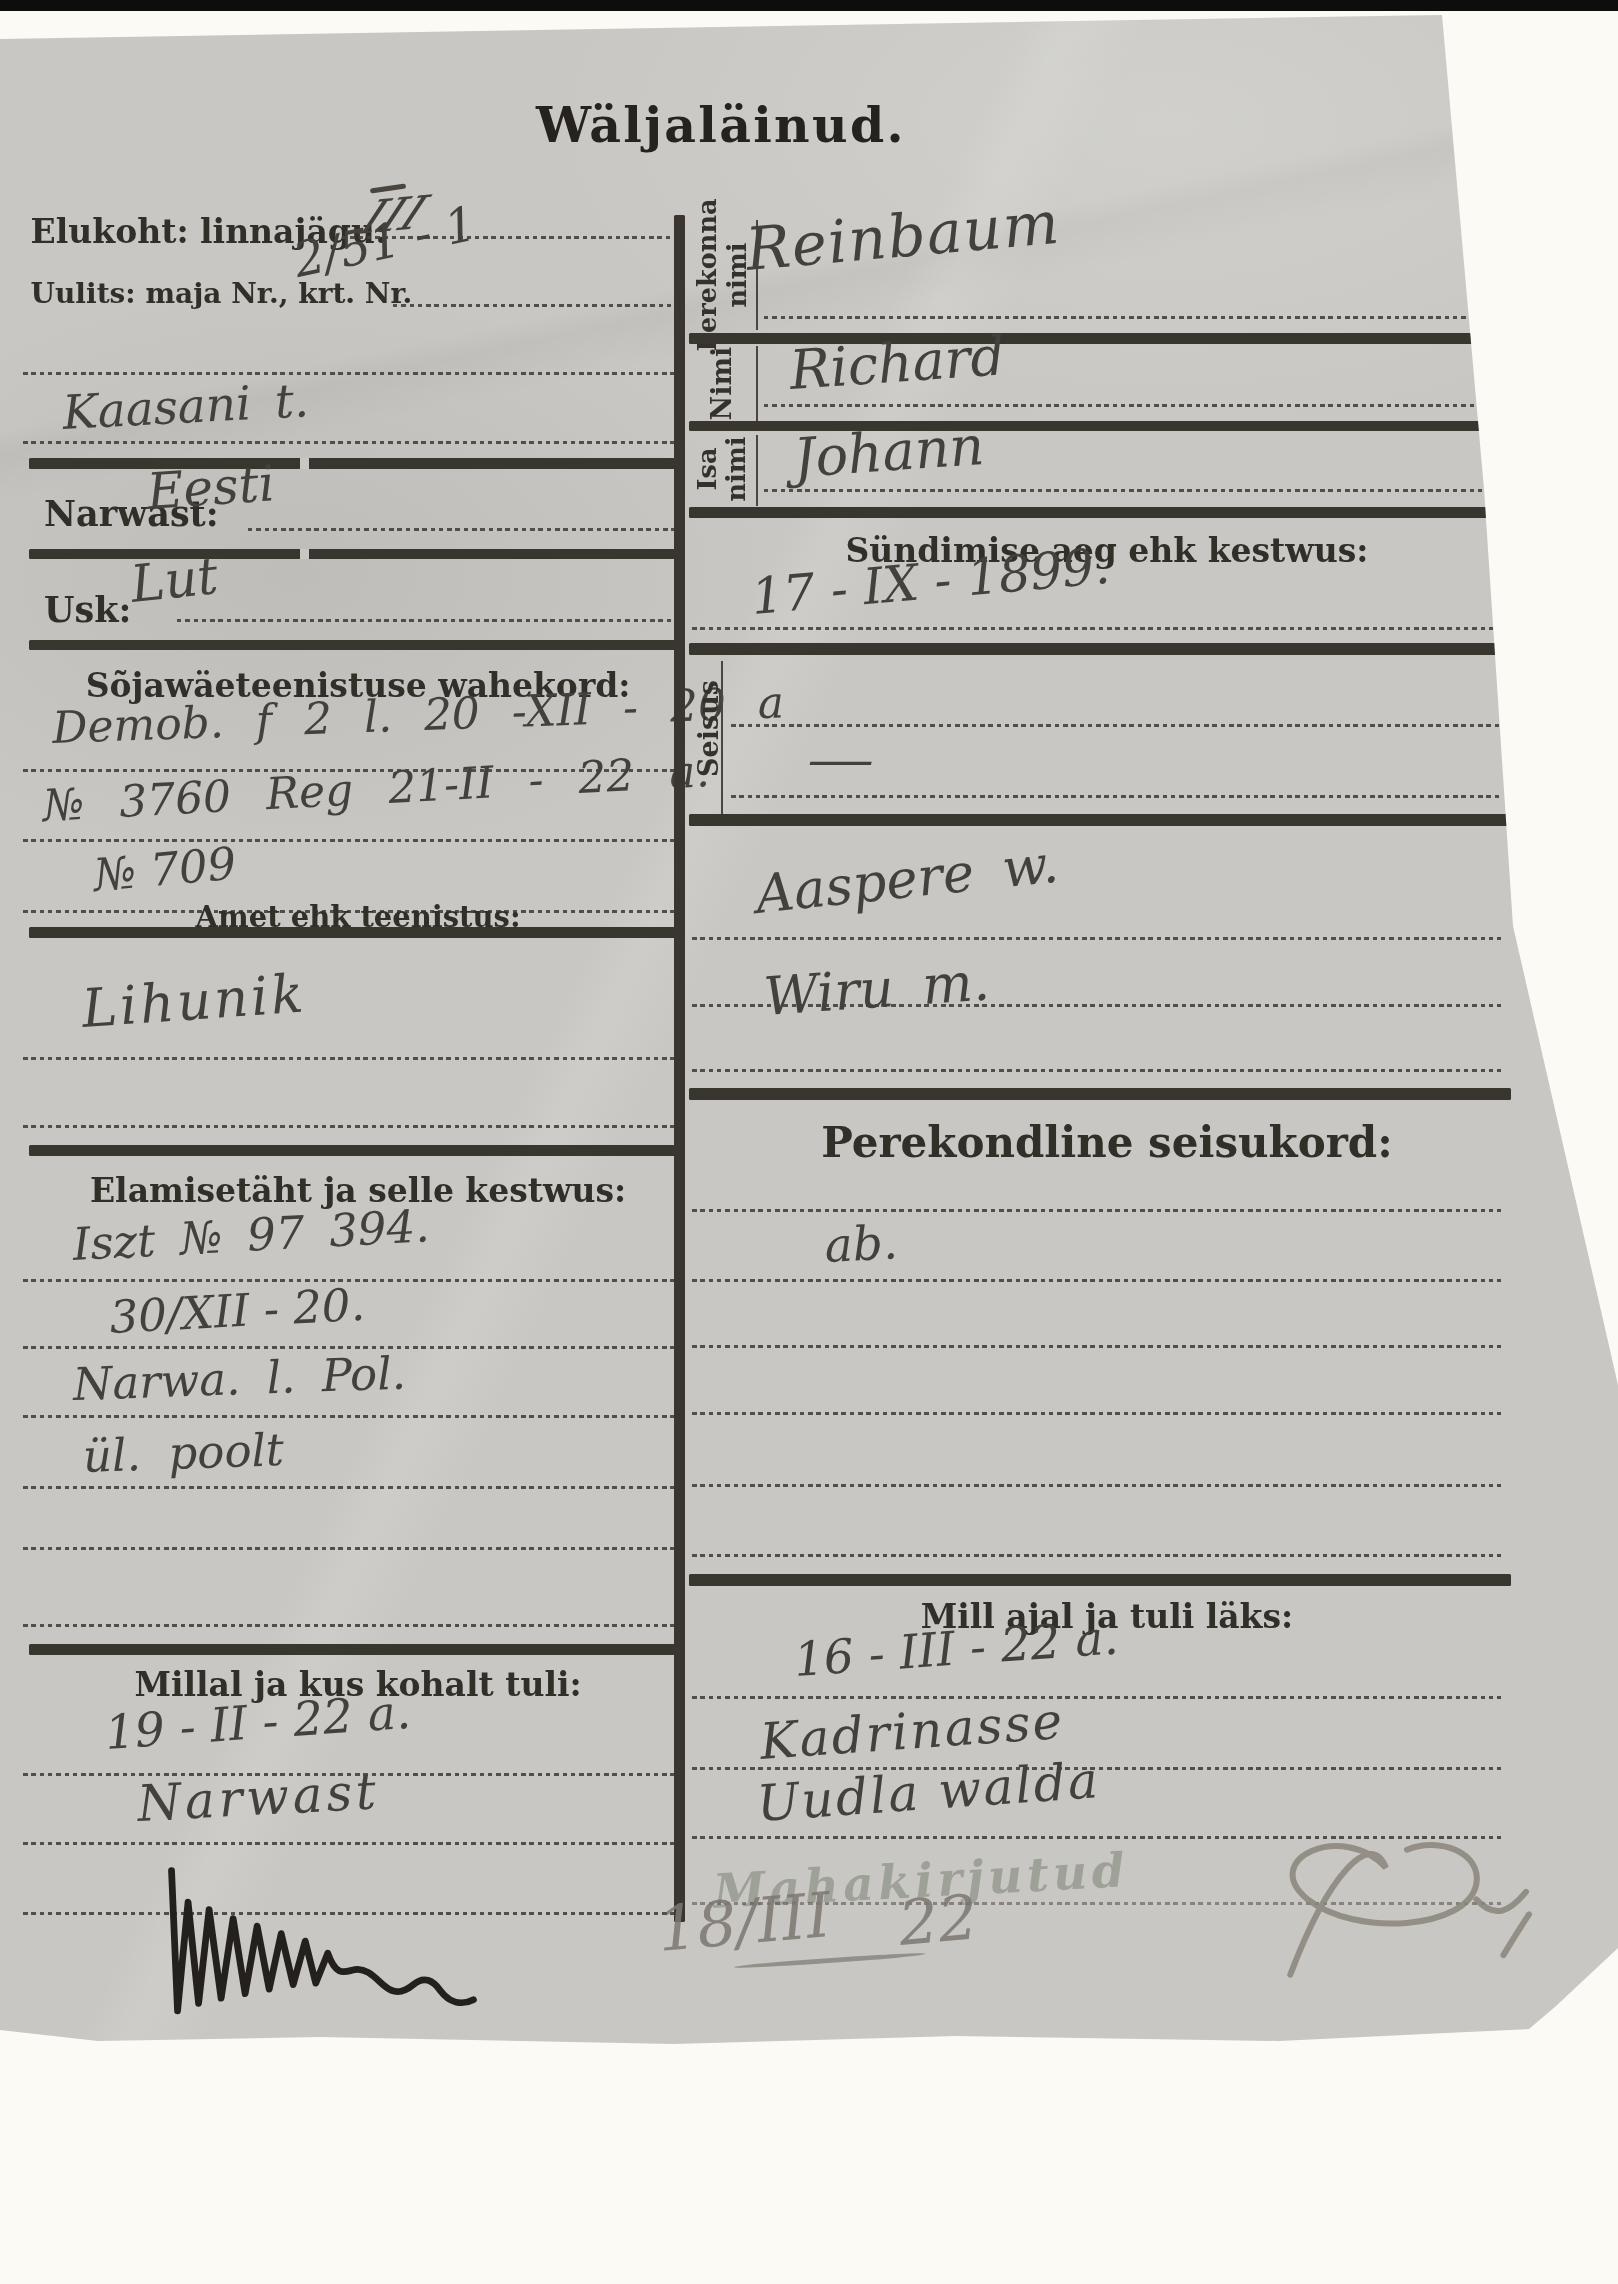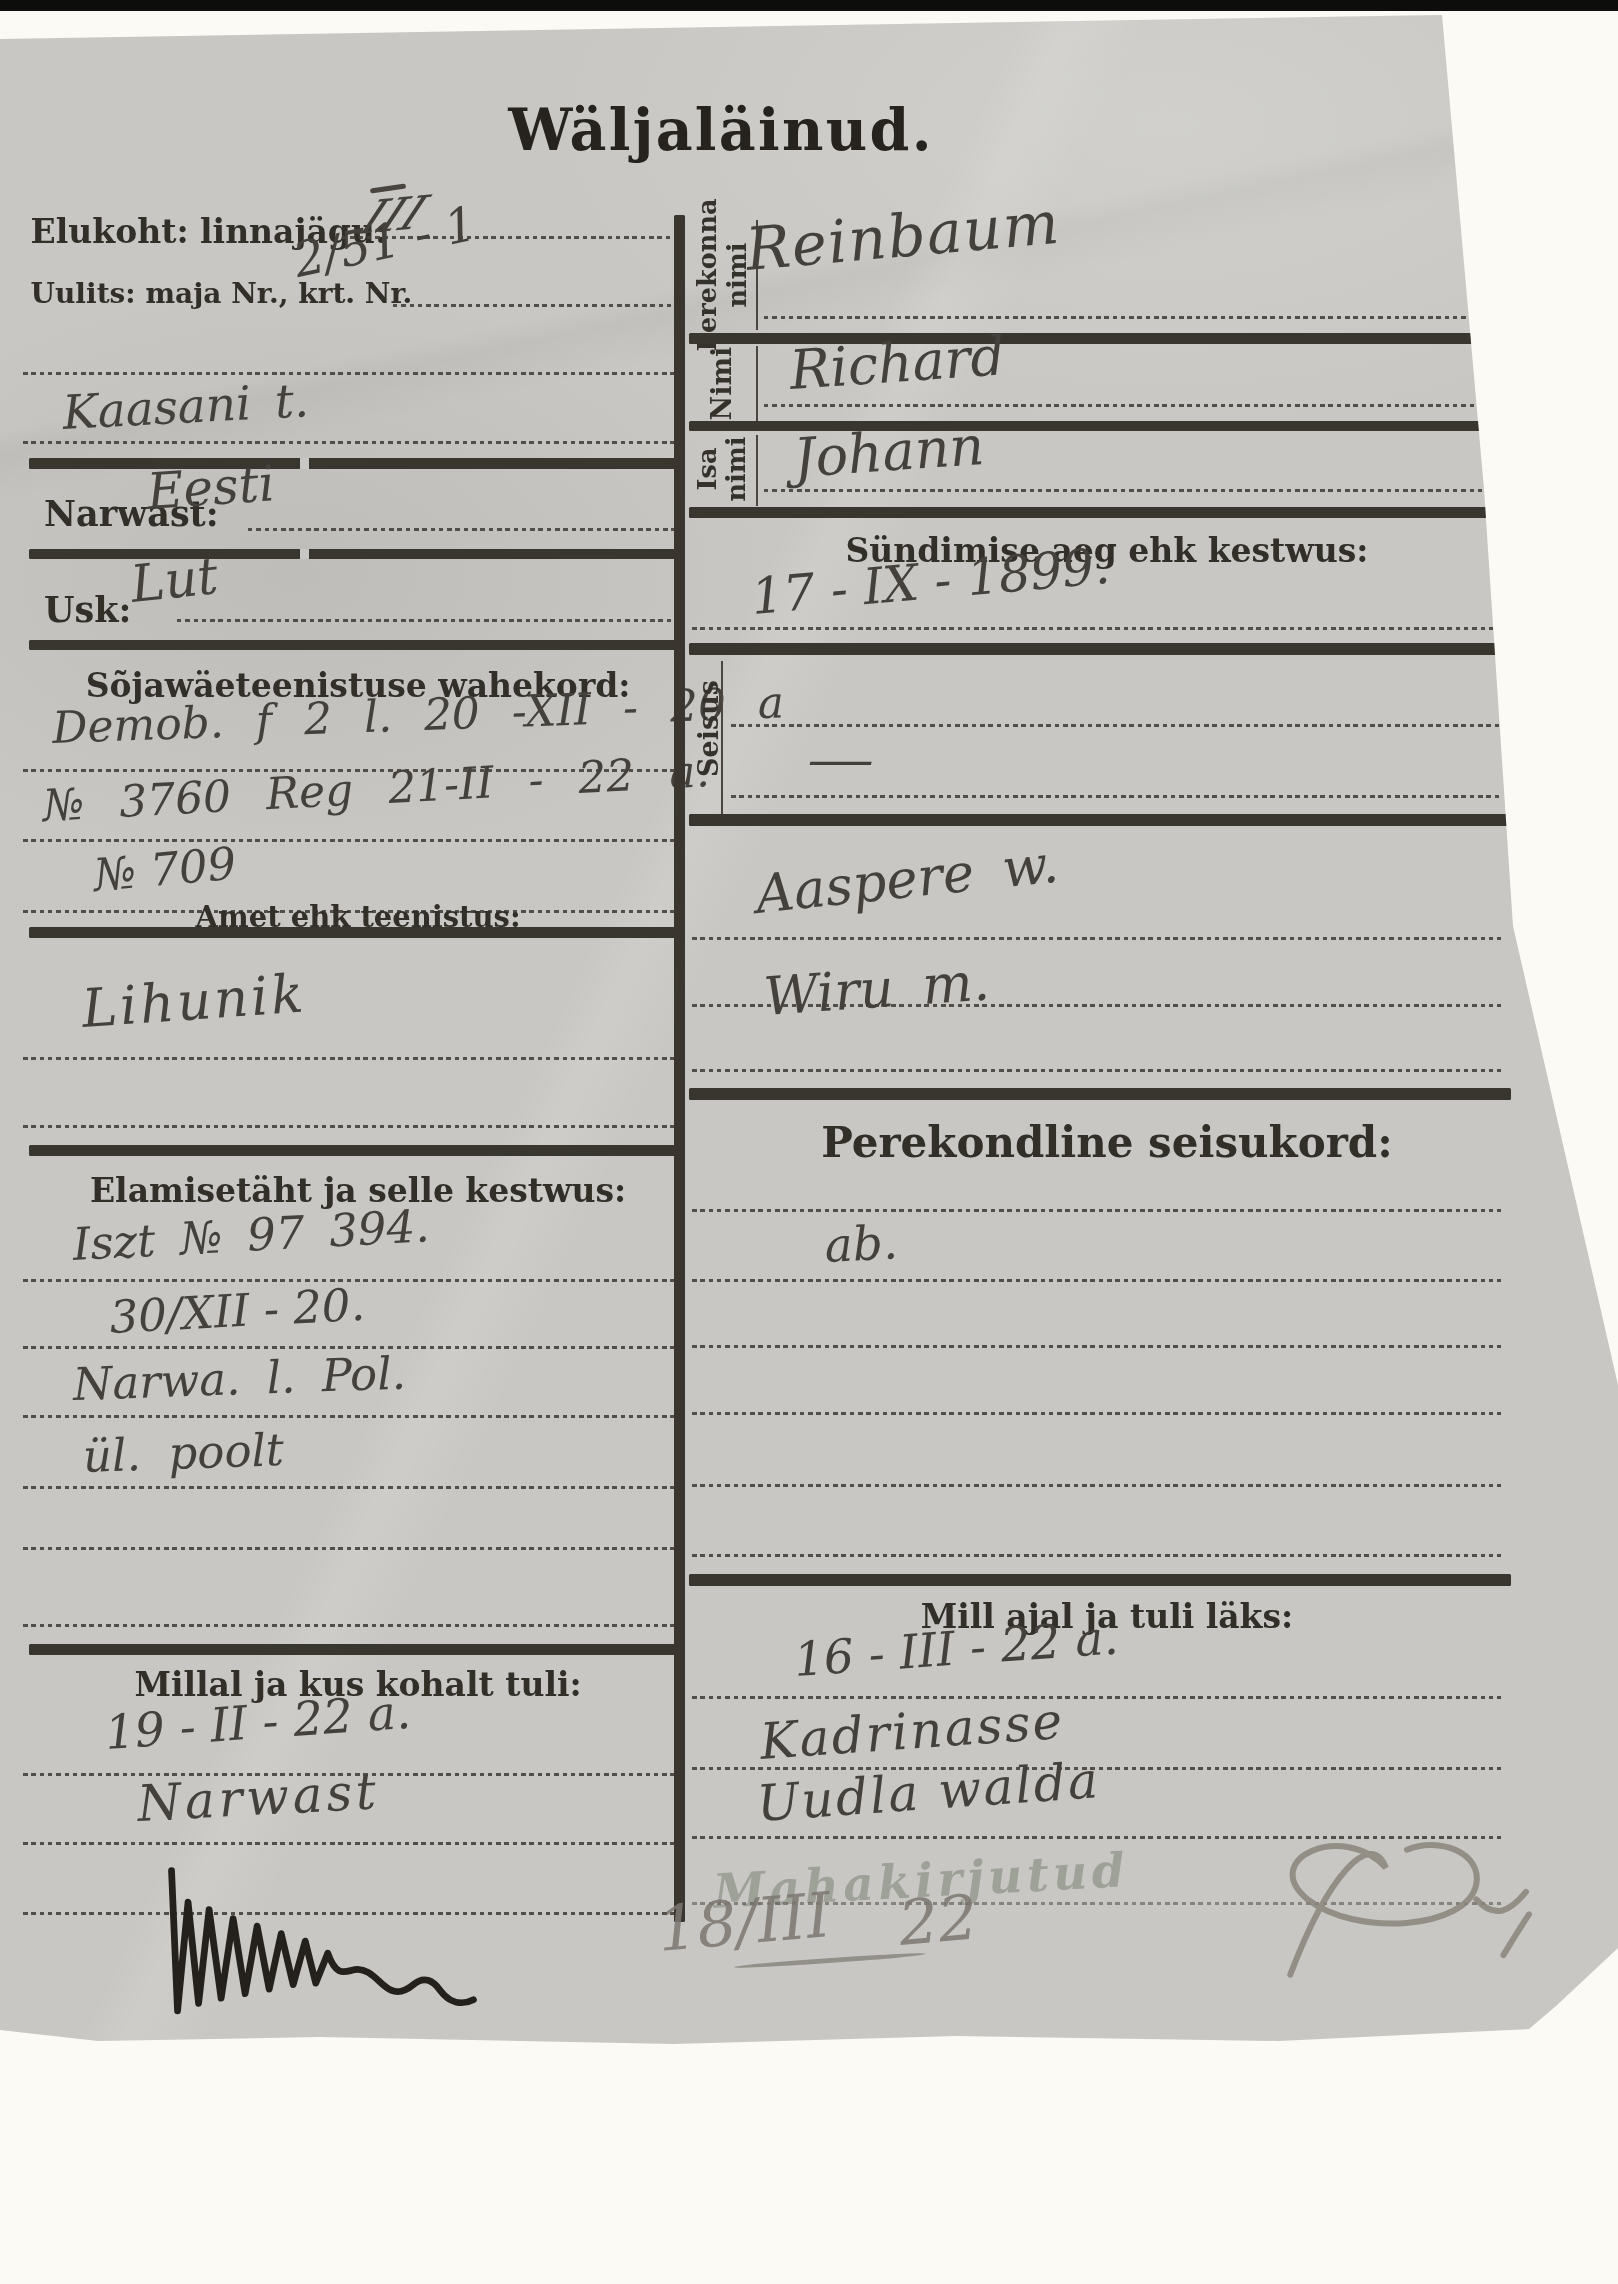--- a/index.html
+++ b/index.html
@@ -28,21 +28,21 @@
   .pencil{color:#7c7770;opacity:.85;}
   .dot{position:absolute;height:3px;opacity:.9;
        background:repeating-linear-gradient(90deg,#45403a 0 4.5px,transparent 4.5px 8.3px);}
   .bar{position:absolute;height:10.5px;background:#39352f;border-radius:1.5px;}
   .vline{position:absolute;width:2.3px;background:#4b463f;}
   .divider{position:absolute;width:11.3px;background:#3a362f;border-radius:1.5px;}
   .notch{position:absolute;background:#c8c7c3;}
   .rotlab{position:absolute;display:flex;align-items:center;justify-content:center;}
   .rotlab .inner{transform:rotate(-90deg);text-align:center;font-weight:700;color:#35322c;white-space:nowrap;}
   .title{position:absolute;left:0;top:96px;width:1442px;text-align:center;
-         font-size:57px;font-weight:700;letter-spacing:2.3px;color:#26231e;}
+         font-size:49px;font-weight:700;letter-spacing:2.3px;color:#26231e;}
   .stamp{position:absolute;font-style:italic;font-weight:700;color:rgba(106,116,100,.45);
          letter-spacing:4.5px;white-space:nowrap;}
   svg{position:absolute;overflow:visible;}
 </style>
 </head>
 <body>
 
 <div class="scan-strip"></div>
 
 <div class="paper">

